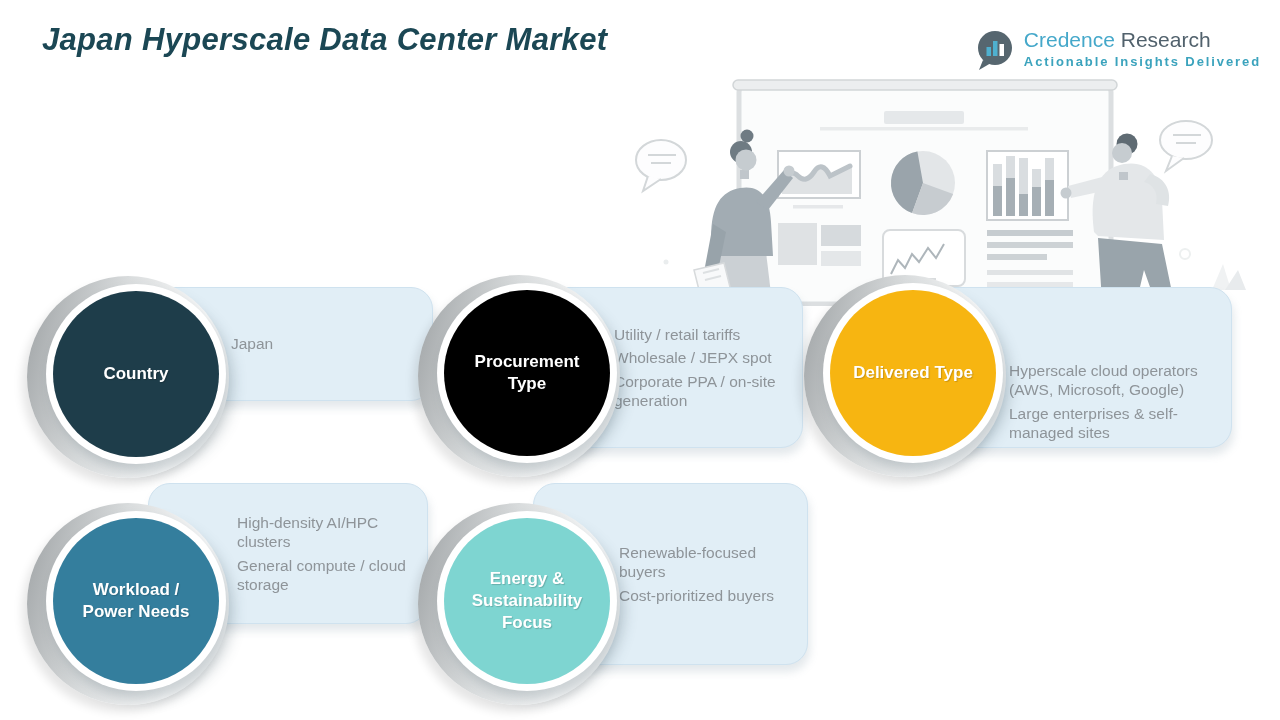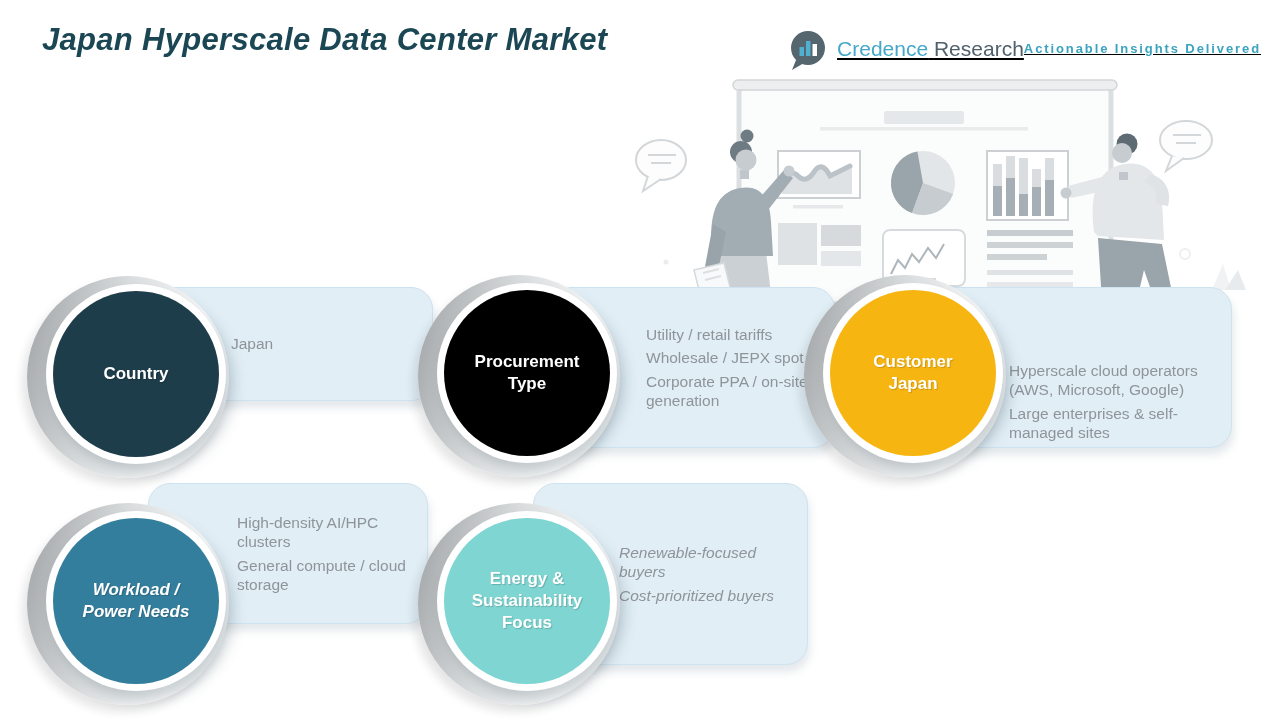--- a/index.html
+++ b/index.html
@@ -3,21 +3,21 @@
 <meta charset="utf-8">
 <style>
   html,body{margin:0;padding:0;background:#e8e8e8;}
   .stage{position:relative;width:1280px;height:720px;background:#ffffff;overflow:hidden;
          font-family:"Liberation Sans",sans-serif;margin:0 auto;padding-left:11px;}
 
   
   .title{position:absolute;left:42px;top:22px;font-size:31px;font-weight:bold;font-style:italic;
          color:#1B4754;letter-spacing:.3px;margin:0;}
   .logo{position:absolute;right:30px;top:28px;display:flex;align-items:center;gap:8px;}
-  .logo-text{display:flex;text-decoration:underline;}
+  .logo-text{display:flex;flex-direction:column;}
   .logo-name{font-size:21px;line-height:22px;}
   .logo-name .lp{color:#45A8CA;}
   .logo-name .ls{color:#51616C;}
   .logo-tagline{font-size:13px;font-weight:bold;color:#3BA3BD;letter-spacing:1.9px;margin-top:3px;white-space:nowrap;}
 
   
   .illustration{position:absolute;left:600px;top:74px;width:670px;height:232px;}
 
   
   .seg{position:absolute;left:0;top:0;width:0;height:0;}
@@ -32,31 +32,31 @@
   .ring{position:absolute;width:180px;height:180px;border-radius:50%;background:#ffffff;
         box-shadow:7px 9px 14px rgba(70,90,100,.28);display:flex;align-items:center;justify-content:center;}
   .circle{width:166px;height:166px;border-radius:50%;display:flex;align-items:center;justify-content:center;
           text-align:center;}
   .clabel{color:#ffffff;font-weight:bold;font-size:17px;line-height:1.3;max-width:132px;
           text-shadow:1px 1px 1px rgba(0,0,0,.18);}
 
   
   .seg1 .box{left:148px;top:287px;width:285px;height:114px;padding-left:82px;}
   .seg1 .crescent{left:27px;top:276px;}  .seg1 .ring{left:46px;top:284px;}
-  .seg2 .box{left:550px;top:287px;width:285px;height:161px;padding-left:95px;}
+  .seg2 .box{left:518px;top:287px;width:285px;height:161px;padding-left:95px;}
   .seg2 .items li{max-width:198px;}
   .seg2 .crescent{left:418px;top:275px;} .seg2 .ring{left:437px;top:283px;}
   .seg3 .box{left:902px;top:287px;width:330px;height:161px;padding-left:106px;justify-content:flex-end;}
   .seg3 .items li{max-width:222px;}
   .seg3 .crescent{left:804px;top:275px;} .seg3 .ring{left:823px;top:283px;}
   
   .seg4 .box{left:148px;top:483px;width:280px;height:141px;padding-left:88px;}
   .seg4 .items li{max-width:172px;}
   .seg4 .crescent{left:27px;top:503px;}  .seg4 .ring{left:46px;top:511px;}
-  .seg5 .box{left:533px;top:483px;width:275px;height:182px;padding-left:85px;font-style:italic;}
+  .seg5 .box{left:533px;top:483px;width:275px;height:182px;padding-left:85px;}
   .seg5 .items li{max-width:184px;}
   .seg5 .crescent{left:418px;top:503px;} .seg5 .ring{left:437px;top:511px;}
 </style>
 </head>
 <body>
 
 <div class="stage">
 
   <h1 class="title">Japan Hyperscale Data Center Market</h1>
 
@@ -198,35 +198,35 @@
   <section class="seg seg3">
     <div class="box">
       <ul class="items">
           <li>Hyperscale cloud operators (AWS, Microsoft, Google)</li>
           <li>Large enterprises &amp; self-managed sites</li>
         </ul>
     </div>
     <div class="crescent"></div>
     <div class="ring">
       <div class="circle" style="background: rgb(247, 181, 17);">
-        <span class="clabel">Customer Japan</span>
+        <span class="clabel">Delivered Type</span>
       </div>
     </div>
   </section>
 
   <section class="seg seg4">
     <div class="box">
       <ul class="items">
           <li>High-density AI/HPC clusters</li>
           <li>General compute / cloud storage</li>
         </ul>
     </div>
     <div class="crescent"></div>
     <div class="ring">
-      <div class="circle" style="background: rgb(52, 126, 157); font-style: italic;">
+      <div class="circle" style="background: rgb(52, 126, 157);">
         <span class="clabel">Workload / Power Needs</span>
       </div>
     </div>
   </section>
 
   <section class="seg seg5">
     <div class="box">
       <ul class="items">
           <li>Renewable-focused buyers</li>
           <li>Cost-prioritized buyers</li>

